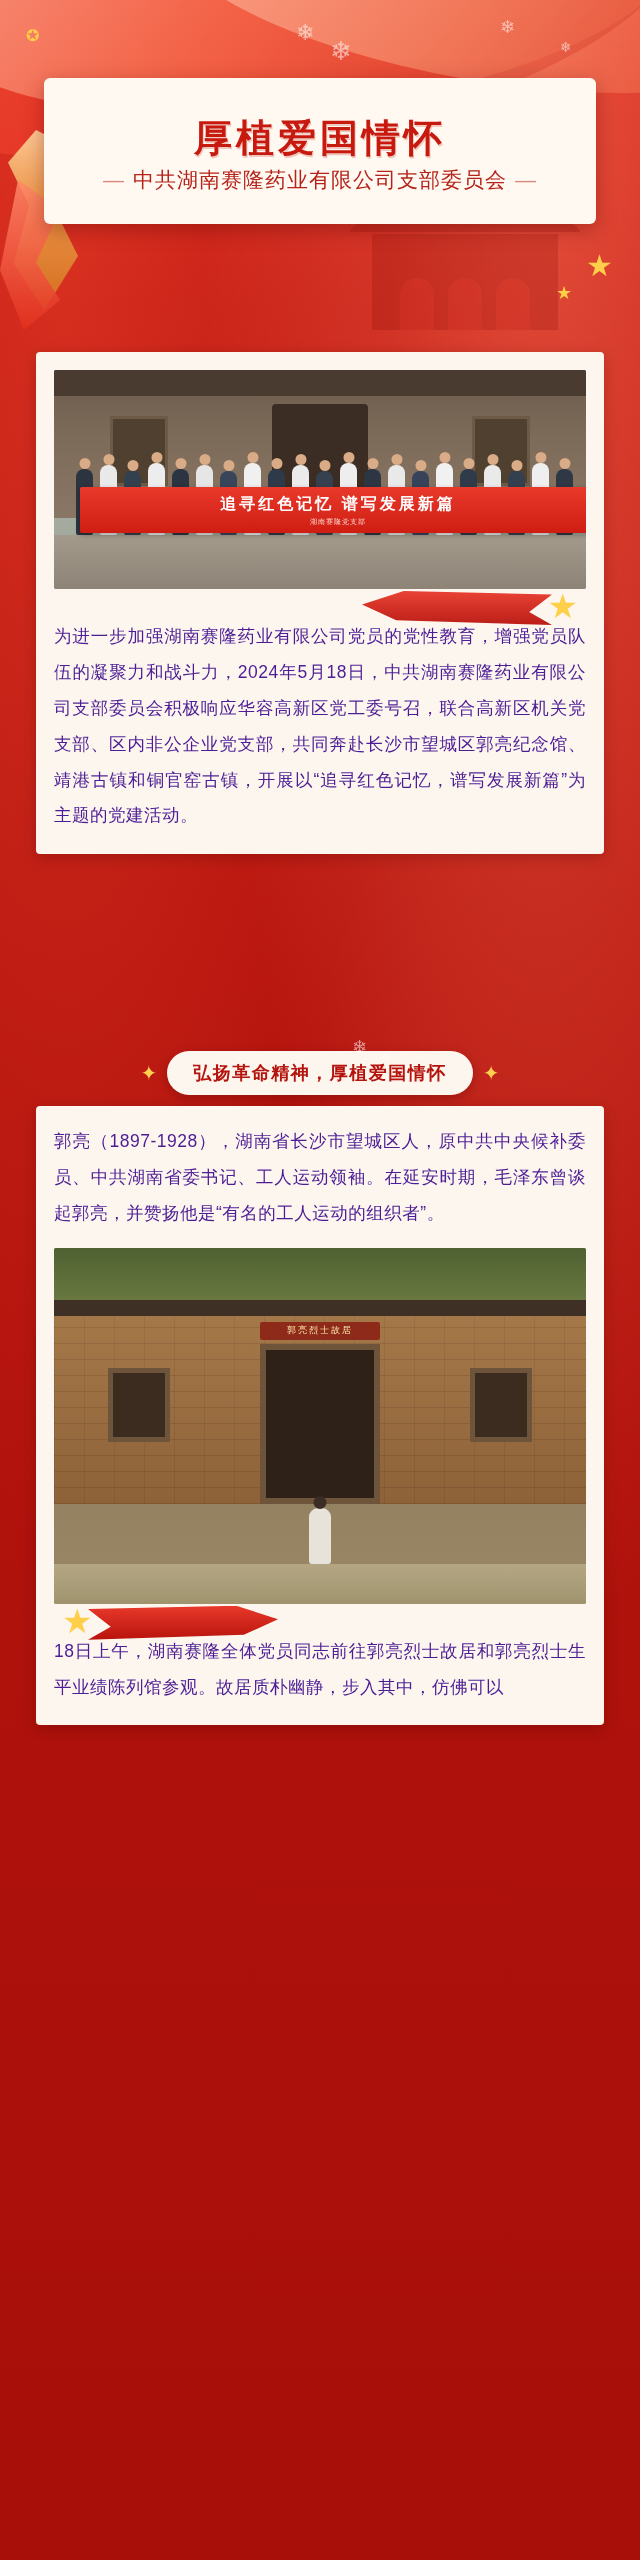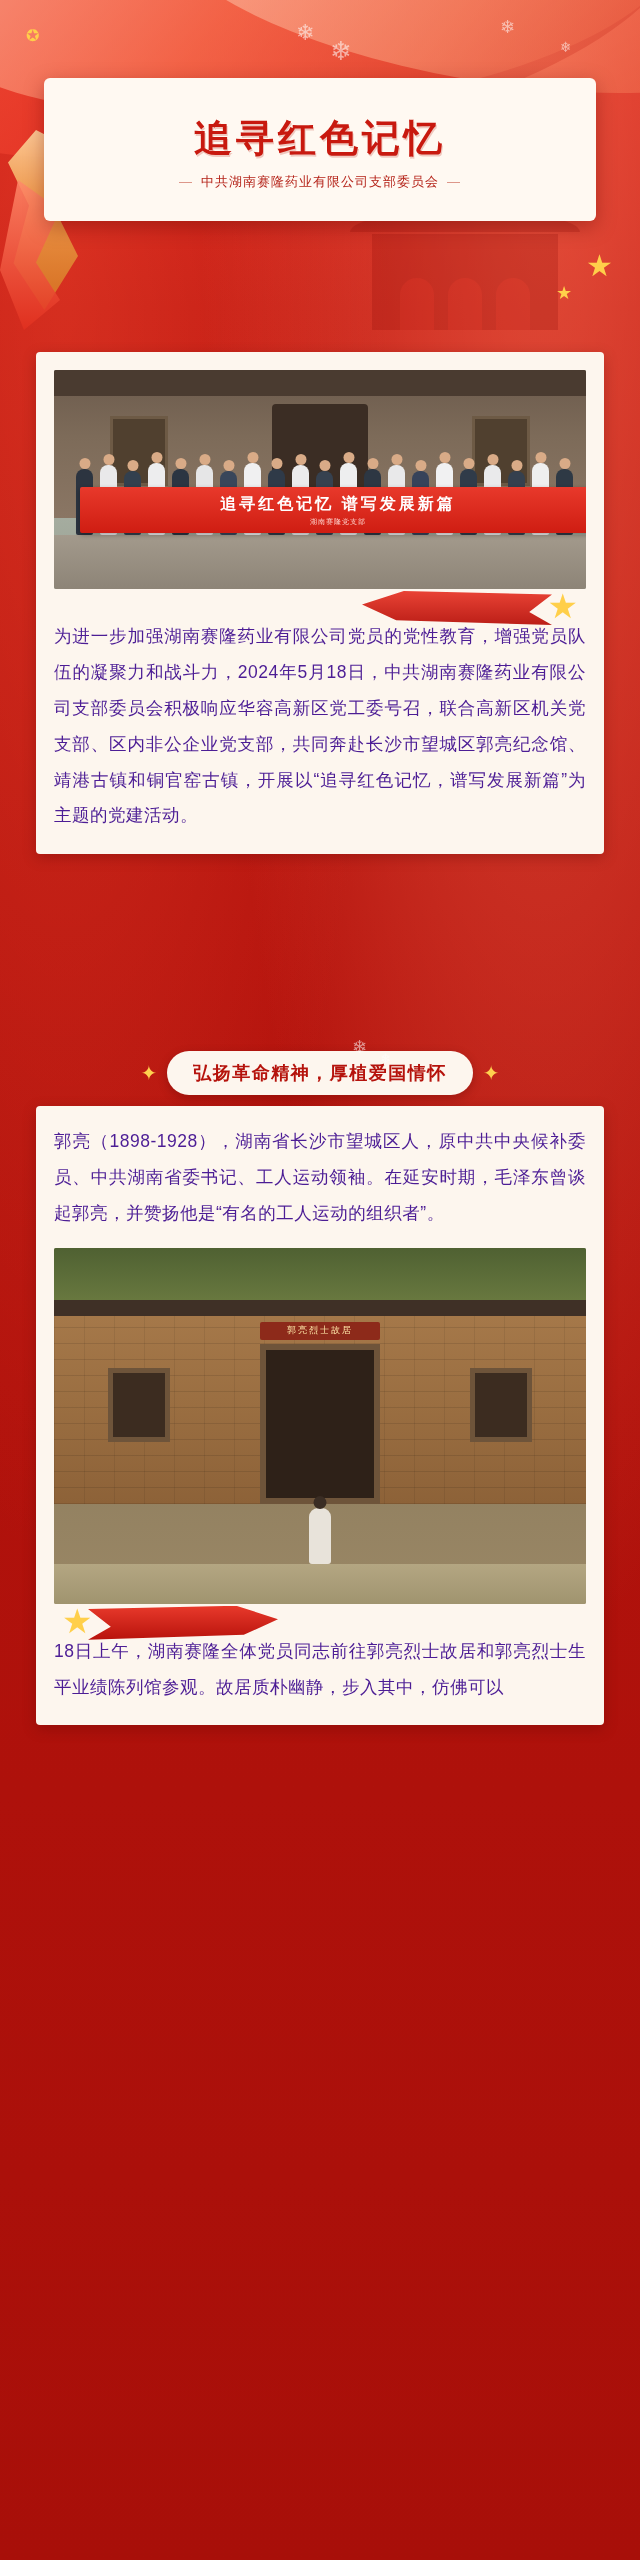--- a/index.html
+++ b/index.html
@@ -123,22 +123,22 @@
   }
   .title-line1, .title-line2 {
     font-size: 38px;
     font-weight: bold;
     letter-spacing: 4px;
     color: #c8190f;
     text-shadow: 1px 2px 0 rgba(180,30,15,.22);
     line-height: 1.42;
   }
   .title-sub {
-    margin-top: 7px;
-    font-size: 13px;
+    margin-top: 0;
+    font-size: 21px;
     color: #b5241a;
     letter-spacing: 1px;
   }
   .title-sub .dash {
     color: #d98a7d;
     padding: 0 8px;
   }
 
   
   .card {
@@ -361,21 +361,21 @@
   <div class="dove" style="left:296px; top:22px;">❄</div>
   <div class="dove" style="left:330px; top:38px; font-size:26px;">❄</div>
   <div class="dove" style="left:500px; top:18px; font-size:18px;">❄</div>
   <div class="dove" style="left:560px; top:40px; font-size:14px;">❄</div>
   <div class="star star-shape" style="left:26px; top:26px; font-size:16px; width:auto;height:auto;">✪</div>
   <div class="star star-shape" style="left:586px; top:248px; font-size:30px; width:auto;height:auto; color:#ffcf4a;">★</div>
   <div class="star star-shape" style="left:556px; top:282px; font-size:18px; width:auto;height:auto; color:#ffcf4a;">★</div>
 </div>
 
 <div class="title-card">
-  <div class="title-line1">追寻红色记忆</div>
+  <div class="title-line1">厚植爱国情怀</div>
   <div class="title-sub">
     <span class="dash">—</span><span>中共湖南赛隆药业有限公司支部委员会</span><span class="dash">—</span>
   </div>
 </div>
 
 <div class="card" style="top:352px;">
   <div class="inner">
     <div class="photo photo-group">
       <div class="pg-building"></div>
       <div class="pg-eave"></div>
@@ -468,21 +468,21 @@
 <div class="sec-heading" style="top:1050px;">
   <span class="sec-spark">✦</span>
   <span class="sec-pill">弘扬革命精神，厚植爱国情怀</span>
   <span class="sec-spark">✦</span>
 </div>
 <div class="dove" style="left:352px; top:1038px; font-size:18px;">❄</div>
 <div class="dove" style="left:380px; top:1052px; font-size:13px;">❄</div>
 
 <div class="card" style="top:1106px;">
   <div class="inner">
-    <div class="para">郭亮（1898-1928），湖南省长沙市望城区人，原中共中央候补委员、中共湖南省委书记、工人运动领袖。在延安时期，毛泽东曾谈起郭亮，并赞扬他是“有名的工人运动的组织者”。</div>
+    <div class="para">郭亮（1897-1928），湖南省长沙市望城区人，原中共中央候补委员、中共湖南省委书记、工人运动领袖。在延安时期，毛泽东曾谈起郭亮，并赞扬他是“有名的工人运动的组织者”。</div>
 
     <div style="height:16px;"></div>
 
     <div class="photo photo-house">
       <div class="ph-trees"></div>
       <div class="ph-wall"></div>
       <div class="ph-eave"></div>
       <div class="ph-sign">郭亮烈士故居</div>
       <div class="ph-win2" style="left:54px;"></div>
       <div class="ph-win2" style="right:54px;"></div>

